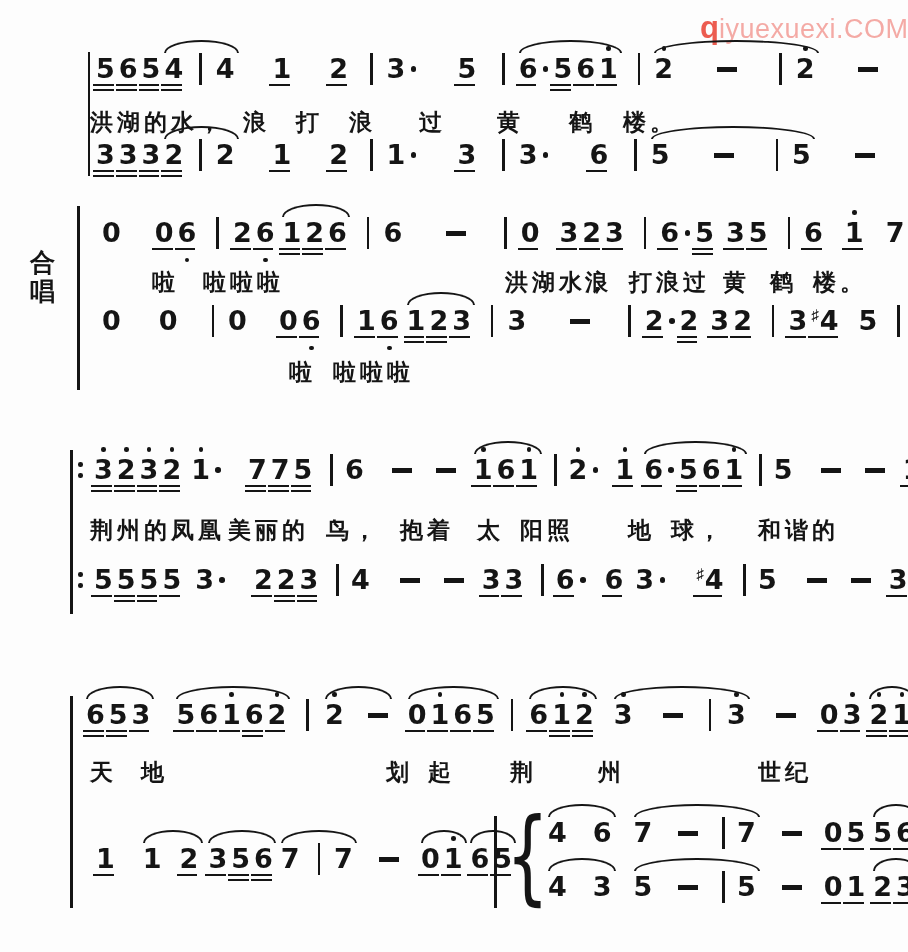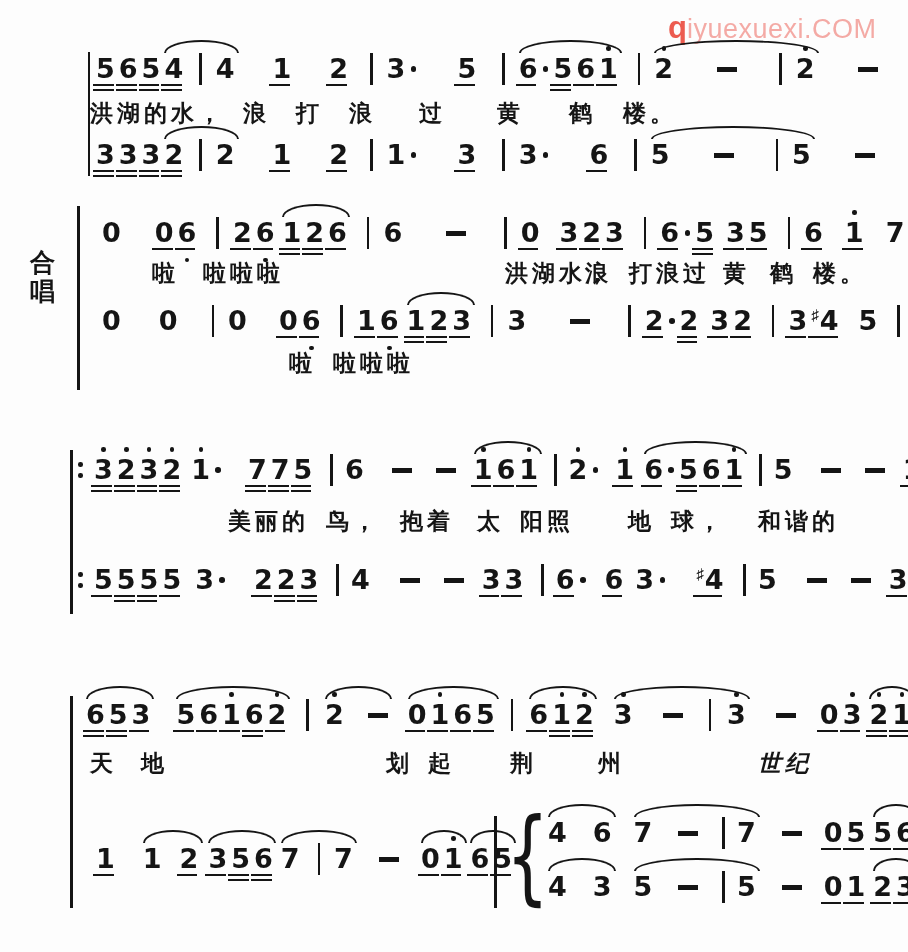--- a/index.html
+++ b/index.html
@@ -19,33 +19,33 @@
   .bar{display:inline-block;width:2.5px;height:32px;background:#151515;margin:-1px 2px 0 2px}
   .dash{display:inline-block;width:20px;height:4.5px;background:#151515;margin-top:13px}
   .rep{display:inline-block;width:6px;height:30px;position:relative;margin-right:2px}
   .rep i{position:absolute;left:0;width:4.5px;height:4.5px;border-radius:50%;background:#151515}
   .rep i:first-child{top:7px}.rep i:last-child{top:18px}
   .sharp{font-style:normal;font-weight:700;font-size:15px;vertical-align:10px;margin-right:1px;letter-spacing:0}
   .slur{position:absolute;top:-14px;height:11px;border:2.5px solid #151515;border-bottom:none;
         border-radius:50% 50% 0 0 / 100% 100% 0 0}
   
   .lyrics{position:absolute;left:0;width:908px;height:30px}
-  .lyrics span{position:absolute;top:0;font-weight:700;font-size:23px;letter-spacing:4px;white-space:nowrap;
+  .lyrics span{position:absolute;top:9px;font-weight:700;font-size:23px;letter-spacing:4px;white-space:nowrap;
                font-family:"DejaVu Sans",sans-serif}
   
   .sys-rule{position:absolute;background:#151515}
   #sr1{left:88px;top:52px;width:2px;height:124px}
   #sr2{left:77px;top:206px;width:3px;height:184px}
   #sr3{left:70px;top:450px;width:3px;height:164px}
   #sr4{left:70px;top:696px;width:3px;height:212px}
   #chorus-label{position:absolute;left:30px;top:248px;width:30px;font-weight:700;font-size:25px;line-height:29px}
   #brace{position:absolute;left:506px;top:806px;font:400 104px/100px "DejaVu Sans",sans-serif;transform:scaleX(.65);transform-origin:left top}
   #tallbar{position:absolute;left:494px;top:816px;width:2.5px;height:92px;background:#151515}
   
-  #watermark{position:absolute;left:668px;top:10px;white-space:nowrap}
+  #watermark{position:absolute;left:700px;top:10px;white-space:nowrap}
   #watermark .wq{font-weight:700;font-size:31px;color:#ec5c50}
   #watermark .wrest{font-weight:400;font-size:27px;color:#f4aaa5;letter-spacing:.5px}
 </style>
 </head>
 <body>
 
 <div id="watermark">
   <span class="wq">q</span><span class="wrest">iyuexuexi.COM</span>
 </div>
 
@@ -87,31 +87,32 @@
       <span style="left: 629px;">打浪过</span>
       <span style="left: 723px;">黄</span>
       <span style="left: 770px;">鹤</span>
       <span style="left: 813px;">楼。</span>
     </div>
     <div class="lyrics" style="top: 348px;">
       <span style="left: 289px;">啦</span>
       <span style="left: 333px;">啦啦啦</span>
     </div>
     <div class="lyrics" style="top: 506px;">
+      <span style="left: 90px;">荆州的凤凰</span>
       <span style="left: 228px;">美丽的</span>
       <span style="left: 326px;">鸟，</span>
       <span style="left: 400px;">抱着</span>
       <span style="left: 477px;">太</span>
       <span style="left: 520px;">阳照</span>
       <span style="left: 628px;">地</span>
       <span style="left: 671px;">球，</span>
       <span style="left: 758px;">和谐的</span>
     </div>
     <div class="lyrics" style="top: 748px;">
       <span style="left: 90px;">天</span>
       <span style="left: 141px;">地</span>
       <span style="left: 386px;">划</span>
       <span style="left: 428px;">起</span>
       <span style="left: 510px;">荆</span>
       <span style="left: 598px;">州</span>
-      <span style="left: 758px; font-style: italic;">世纪</span>
+      <span style="left: 758px;">世纪</span>
     </div>
   </div>
 
 </body></html>

